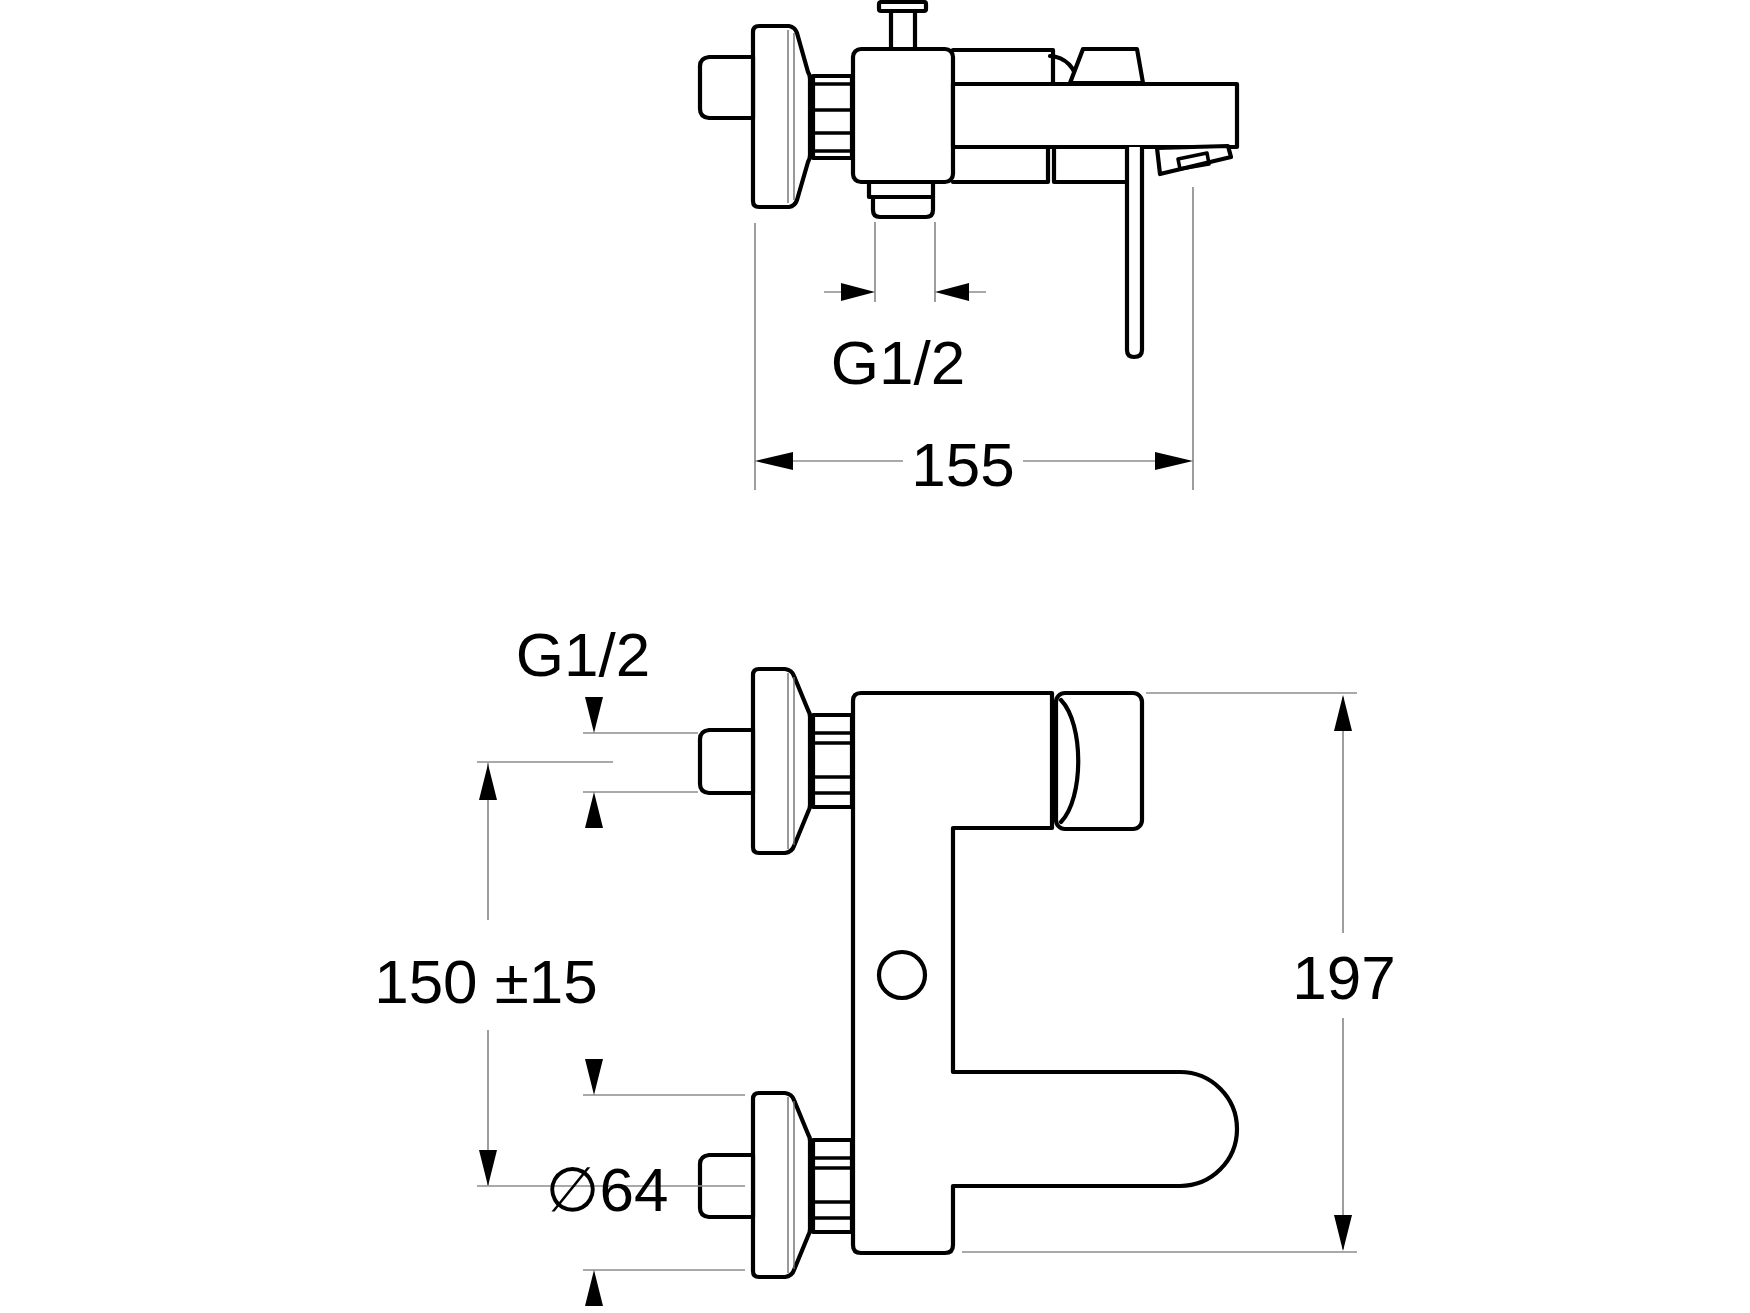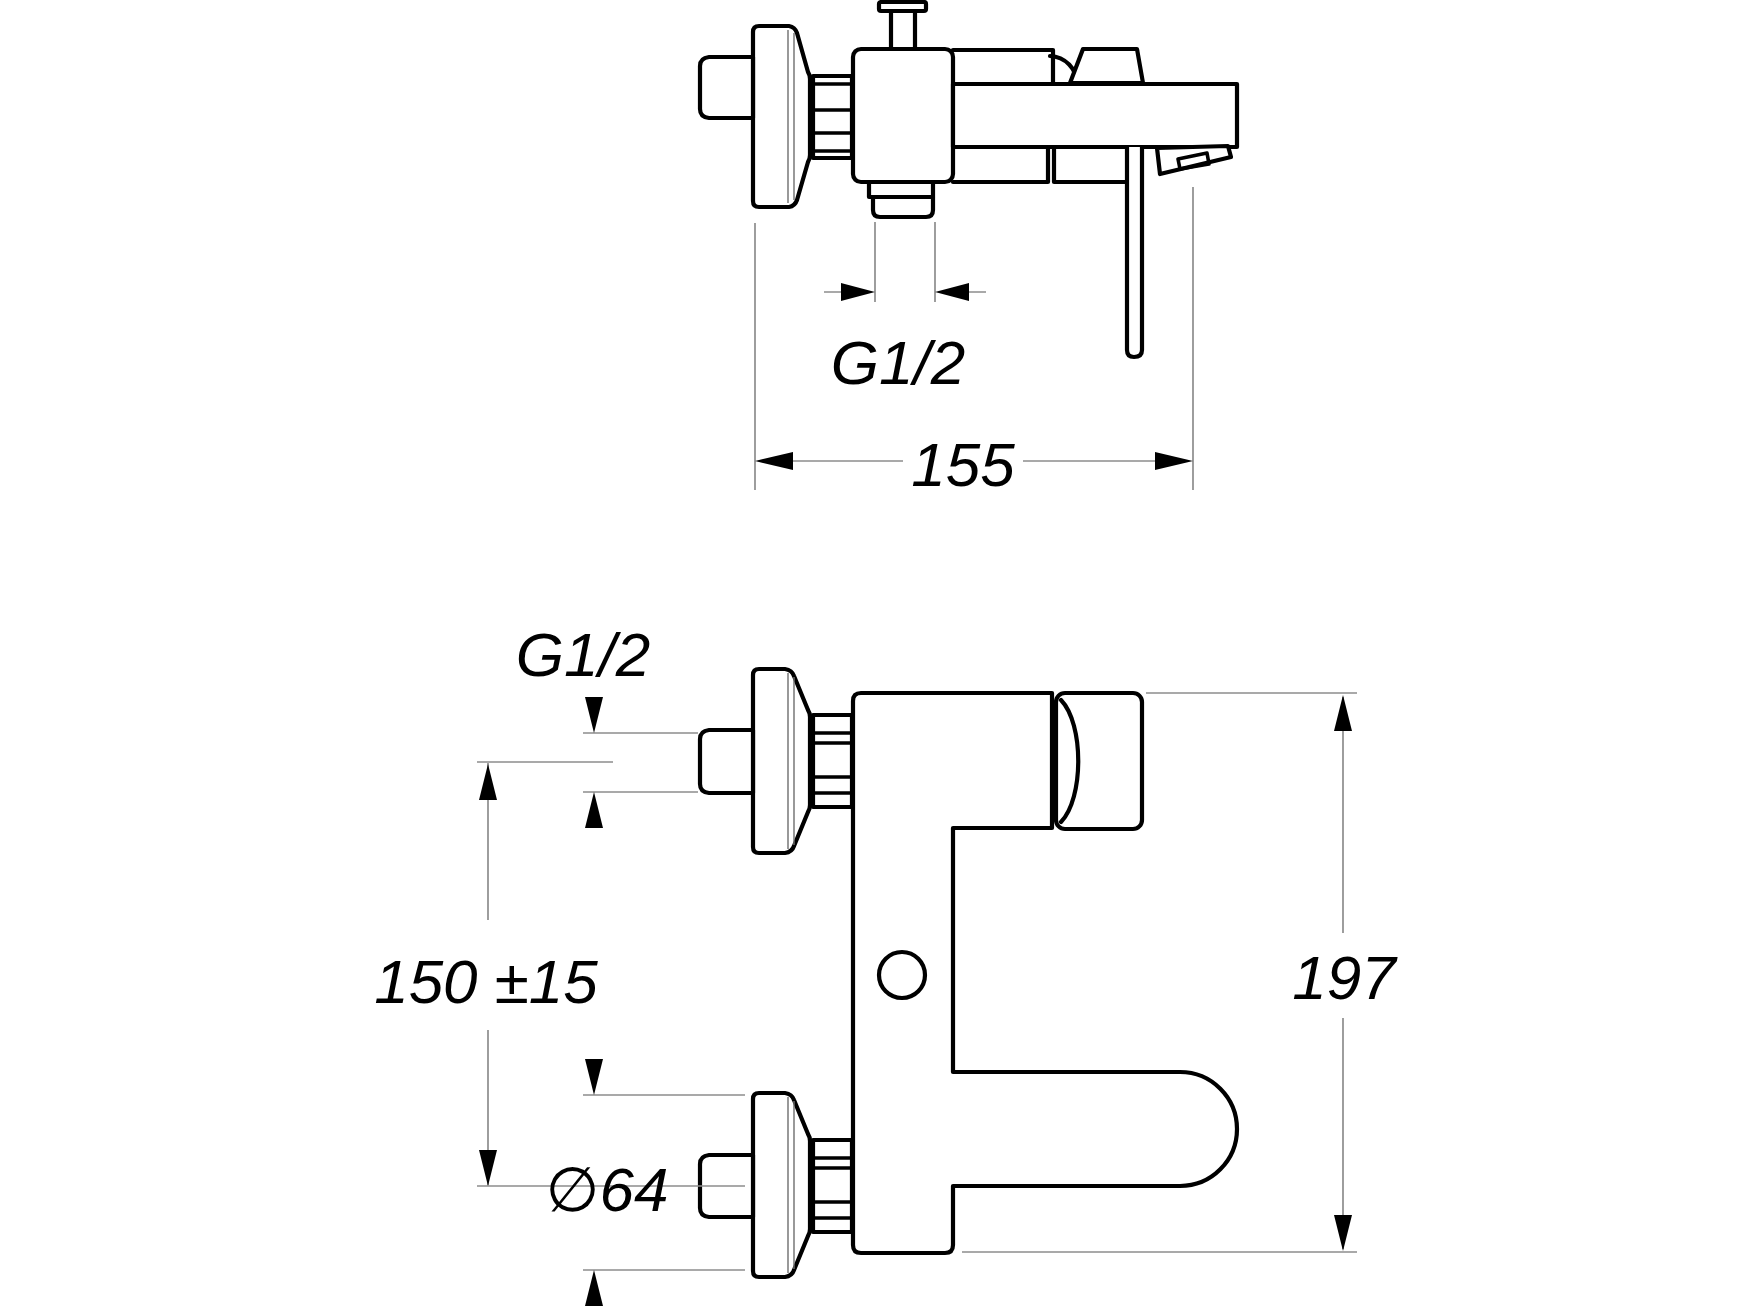--- a/index.html
+++ b/index.html
@@ -1,16 +1,16 @@
 <!DOCTYPE html>
 <html><head>
 <meta charset="utf-8">
 <style>
   html,body{margin:0;padding:0;background:#fff;}
-  .page{width:1750px;height:1313px;background:#fff;position:relative;overflow:hidden;font-style:italic;}
+  .page{width:1750px;height:1313px;background:#fff;position:relative;overflow:hidden;}
   svg{display:block;}
   .outline{fill:none;stroke:#000;stroke-width:4.2;stroke-linejoin:round;stroke-linecap:round;}
   .outline-fill{fill:#fff;stroke:#000;stroke-width:4.2;stroke-linejoin:round;}
   .inner{fill:none;stroke:#000;stroke-width:3.6;stroke-linejoin:round;}
   .shade{fill:none;stroke:#6f6f6f;stroke-width:1.4;}
   .dim{fill:none;stroke:#8d8d8d;stroke-width:1.7;}
   .arrow{fill:#000;stroke:none;}
   .dim-text{font-family:"Liberation Sans","DejaVu Sans",sans-serif;font-size:62px;fill:#000;text-anchor:middle;}
 </style>
 </head>

